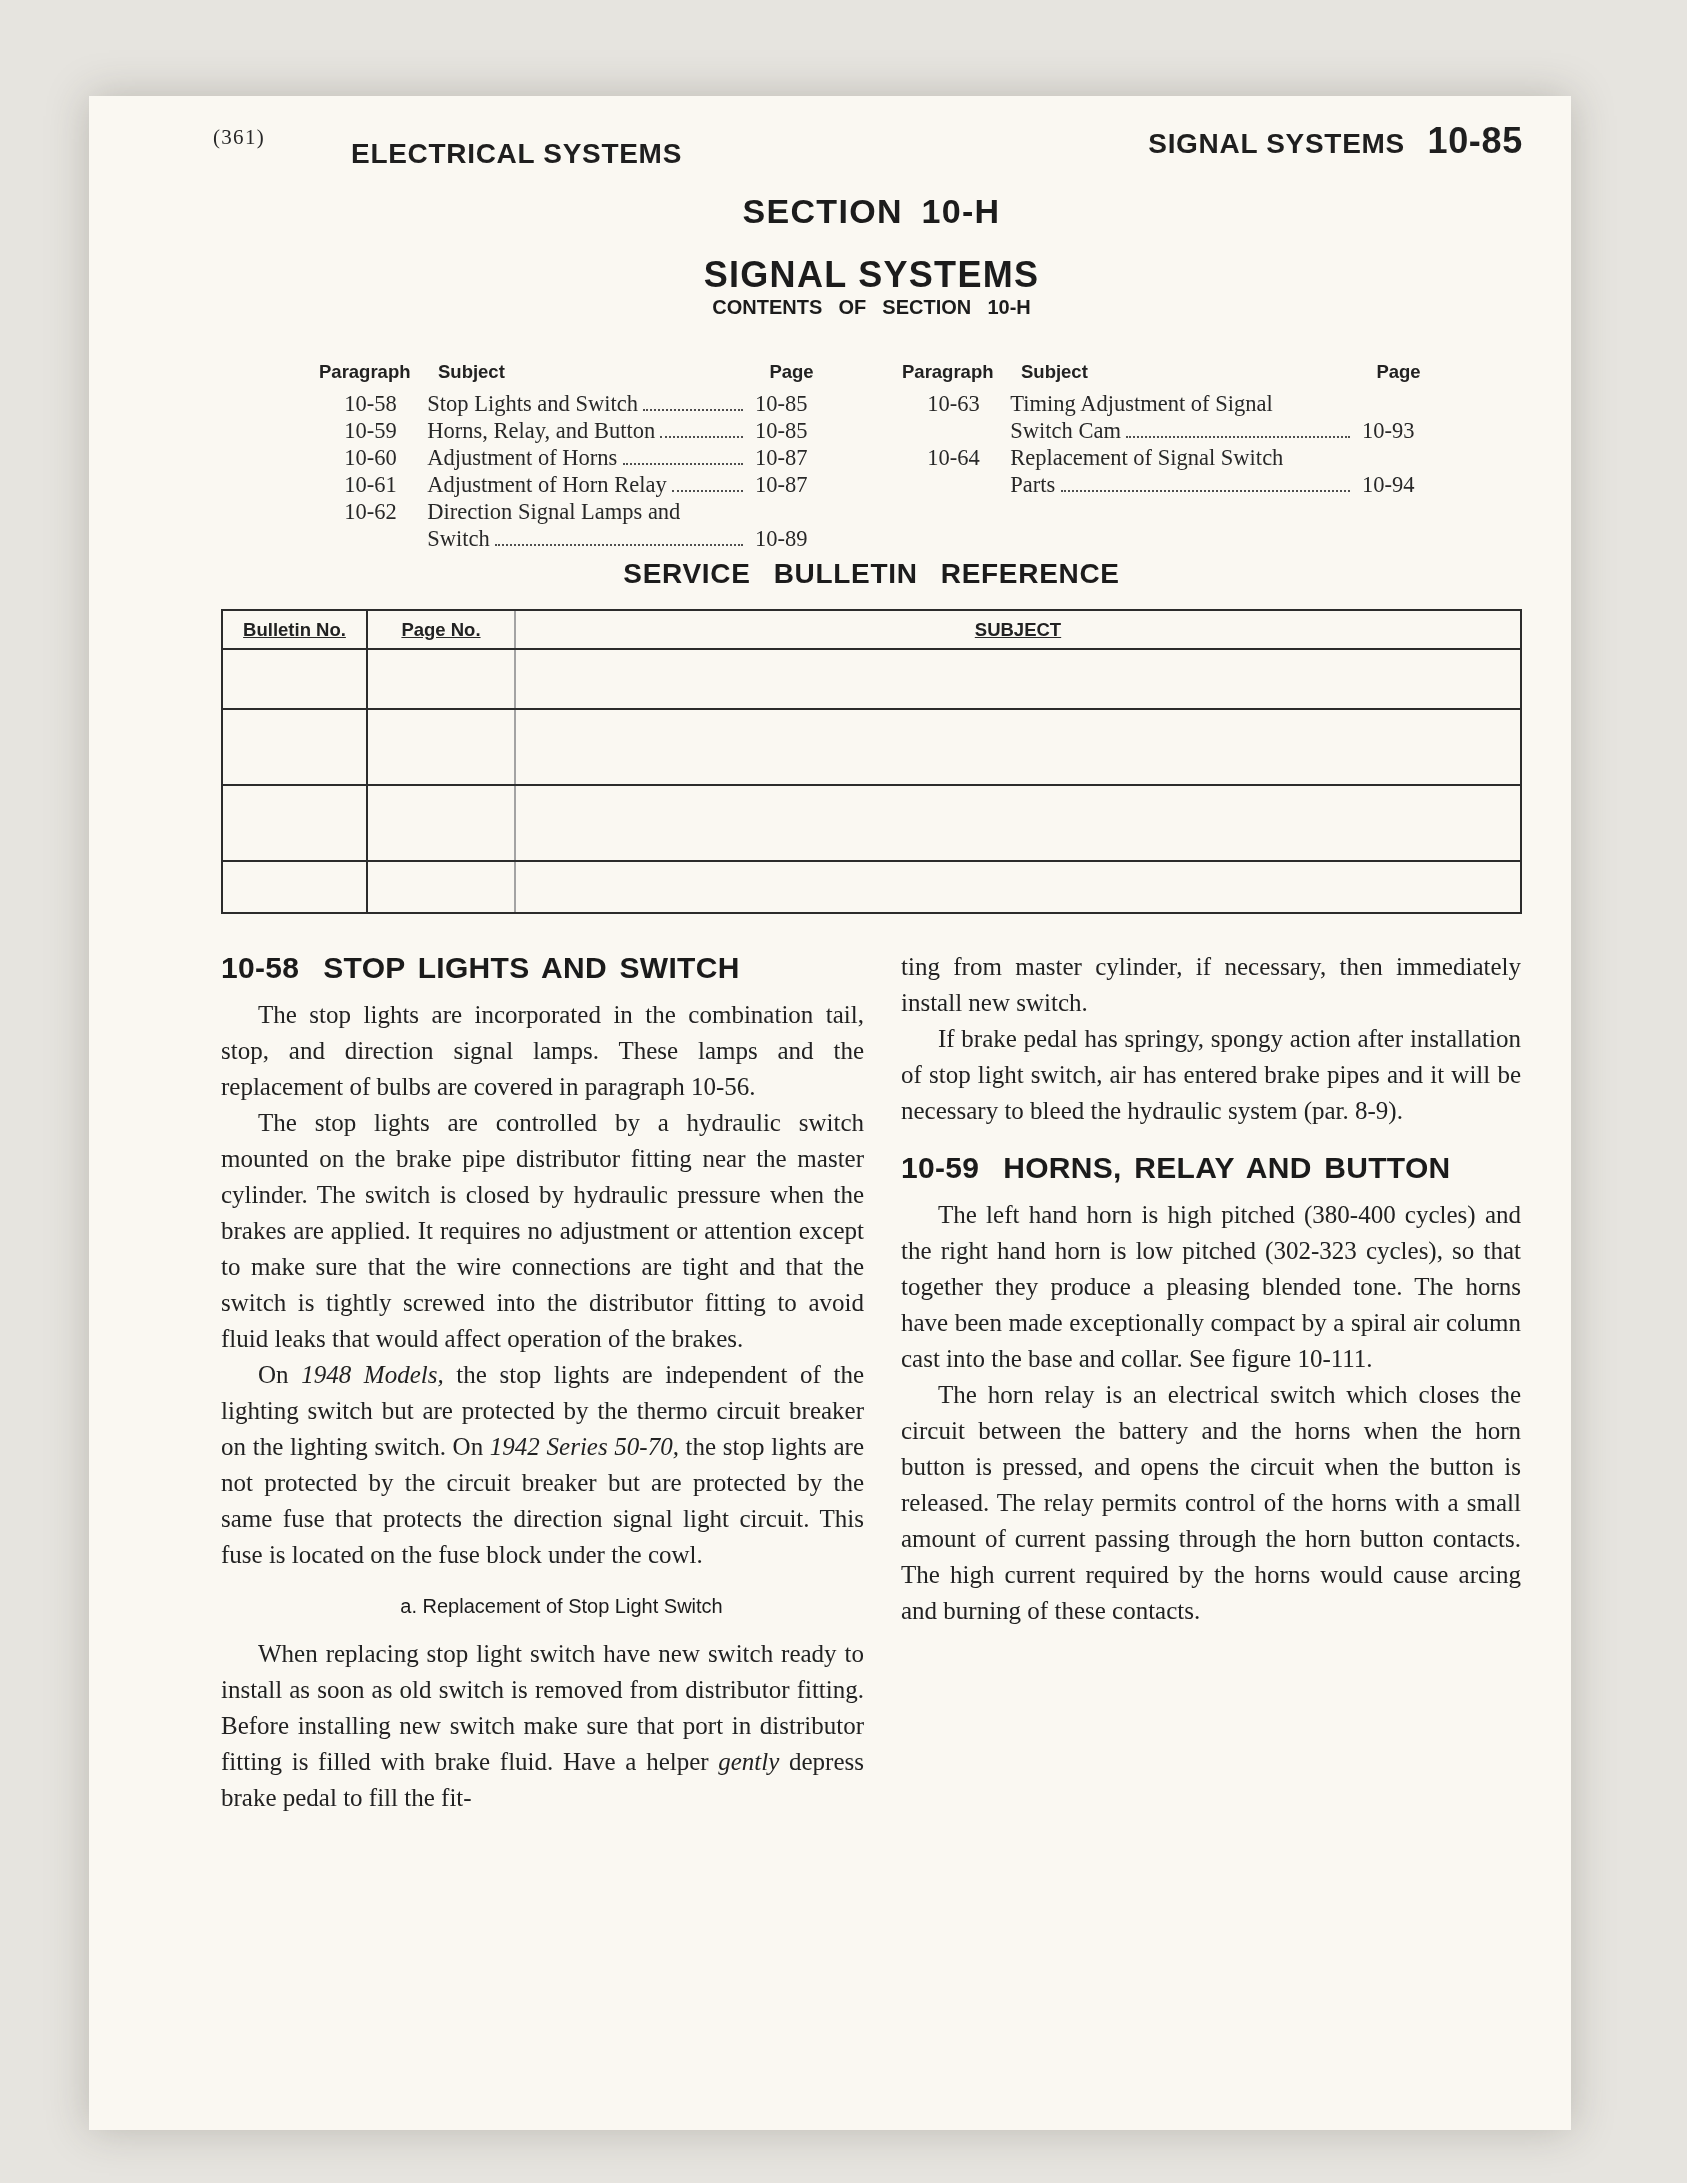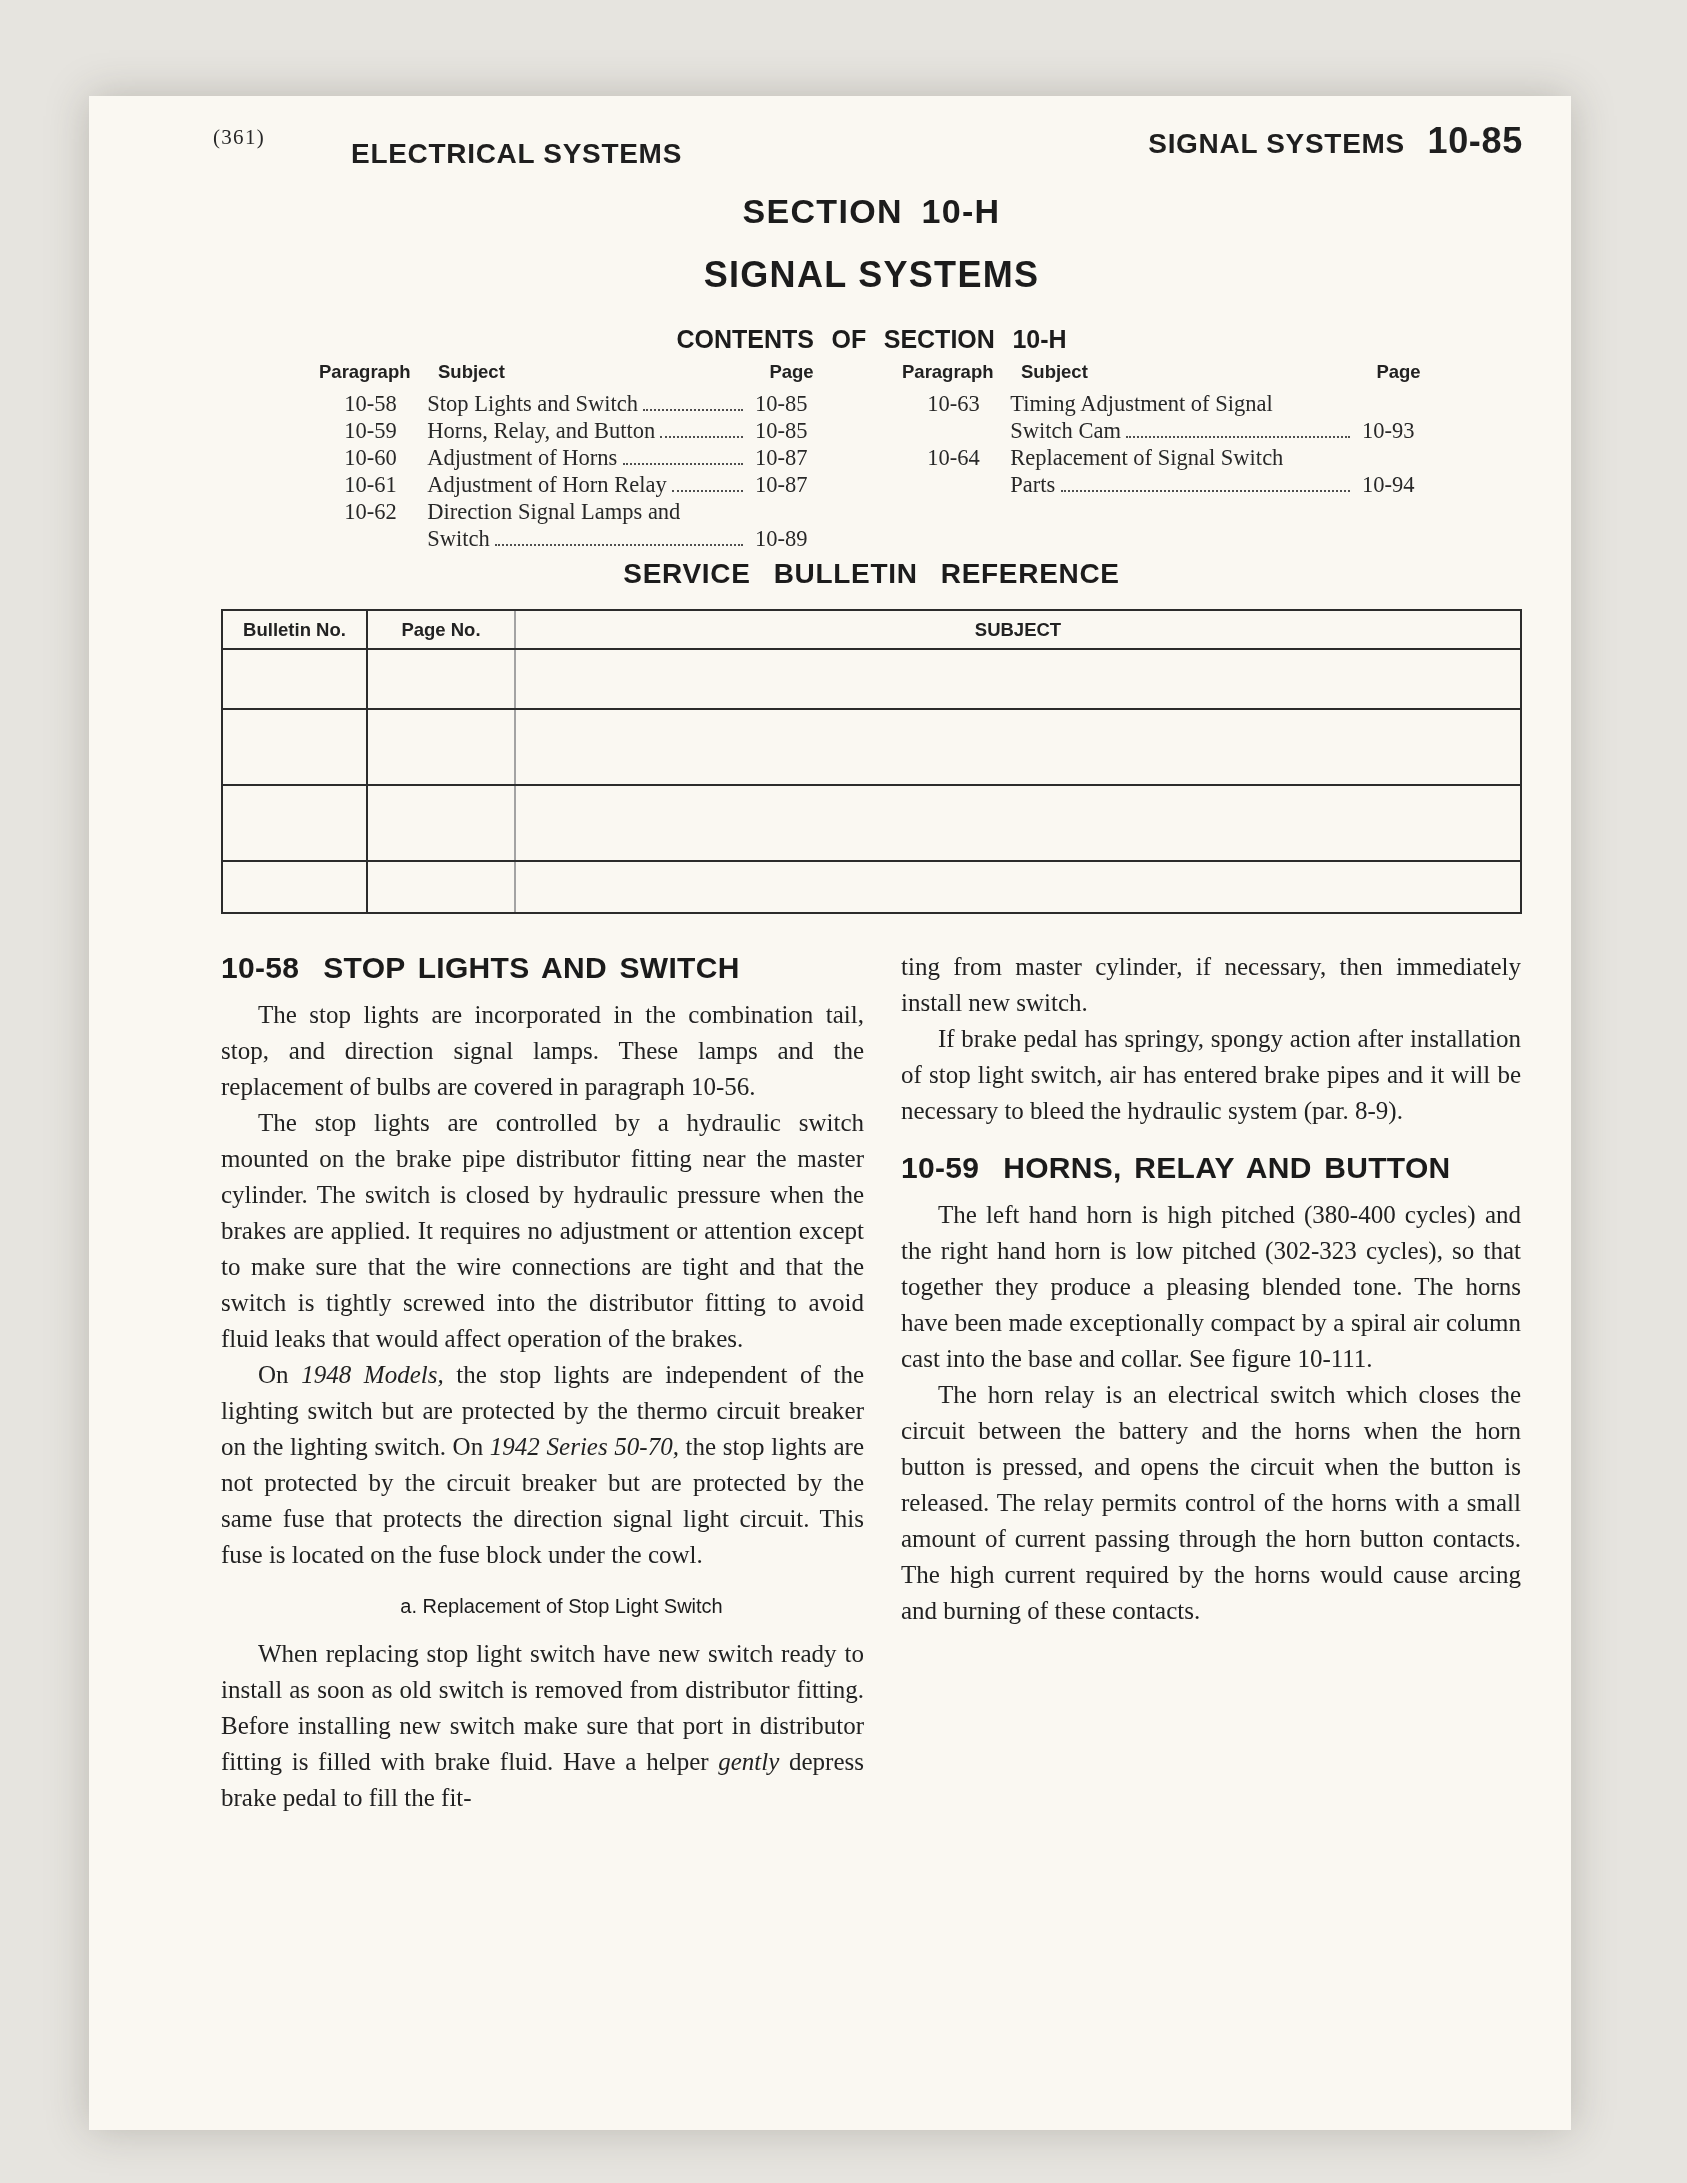--- a/index.html
+++ b/index.html
@@ -16,21 +16,21 @@
   .hdr-right{position:absolute;right:48px;top:0;display:flex;align-items:baseline;
              font-family:"Liberation Sans",sans-serif;font-weight:bold;color:#1f1f1f;}
   .hdr-right .sys{font-size:28px;letter-spacing:0.7px;}
   .hdr-right .num{font-size:36px;margin-left:22.5px;letter-spacing:0.7px;}
 
   
   .section-block{position:absolute;left:132px;top:96px;width:1301px;text-align:center;
                  font-family:"Liberation Sans",sans-serif;font-weight:bold;color:#1c1c1c;}
   .sec-title{font-size:34px;letter-spacing:1.3px;word-spacing:8px;}
   .sec-sub{font-size:36px;letter-spacing:1.3px;margin-top:22.5px;}
-  .sec-contents{font-size:25px;word-spacing:10.6px;margin-top:29px;}
+  .sec-contents{font-size:20px;word-spacing:10.6px;}
 
   
   .toc{position:absolute;left:132px;top:265px;width:1301px;}
   .toc-col{position:absolute;top:0;}
   .toc-left{left:98px;width:509px;}
   .toc-right{left:681px;width:533px;}
   .toc-head{display:flex;font-family:"Liberation Sans",sans-serif;font-weight:bold;
             font-size:18.5px;margin-bottom:6.6px;color:#222;}
   .h-para{width:103px;text-align:left;}
   .h-subj{flex:1;padding-left:16px;}
@@ -41,21 +41,21 @@
   .leader{flex:1 1 auto;min-width:16px;border-bottom:2.6px dotted #4e4e4e;
           margin:0 5.3px;align-self:flex-end;transform:translateY(-6px);}
   .toc-page{width:73px;text-align:left;padding-left:6.6px;}
 
   
   .sb-heading{position:absolute;left:132px;top:462px;width:1301px;text-align:center;
               font-family:"Liberation Sans",sans-serif;font-weight:bold;font-size:28px;
               word-spacing:14.6px;letter-spacing:0.7px;color:#1c1c1c;}
   .sb-table{position:absolute;left:132px;top:513px;width:1301px;border:2.6px solid #2c2c2c;
             box-sizing:border-box;background:#faf8f2;}
-  .sb-row{display:flex;border-top:2px solid #2c2c2c;}
+  .sb-row{display:flex;border-top:2px solid #2c2c2c;text-decoration:underline;}
   .sb-row:first-child{border-top:none;}
   .sb-c1{width:145px;border-right:2px solid #2c2c2c;box-sizing:border-box;}
   .sb-c2{width:148px;border-right:2px solid #a3a3a3;box-sizing:border-box;}
   .sb-c3{flex:1;}
   .sb-header{height:37px;}
   .sb-header div{display:flex;align-items:center;justify-content:center;
                  font-family:"Liberation Sans",sans-serif;font-weight:bold;font-size:18.5px;color:#222;}
   .rh1{height:58px;} .rh2{height:74px;} .rh3{height:74px;} .rh4{height:50px;}
 
   

